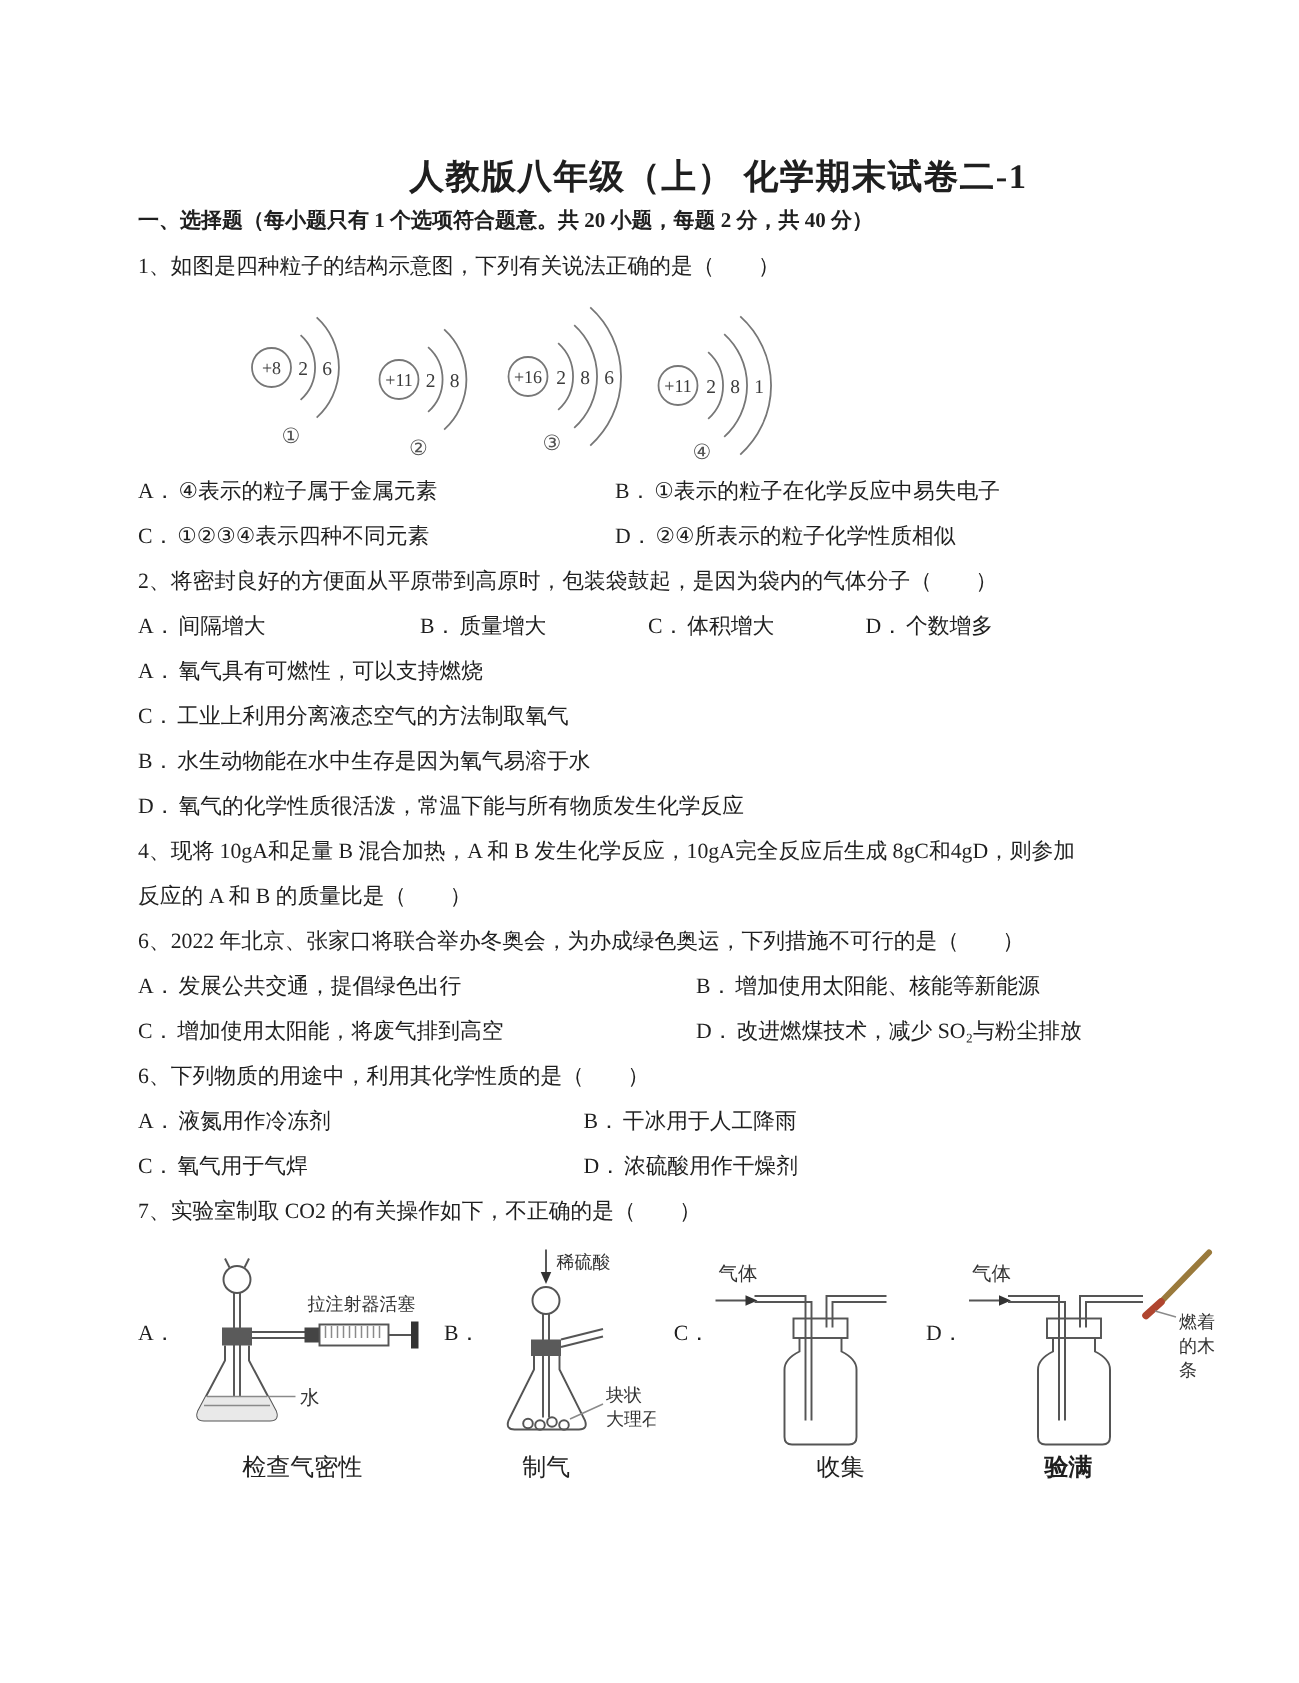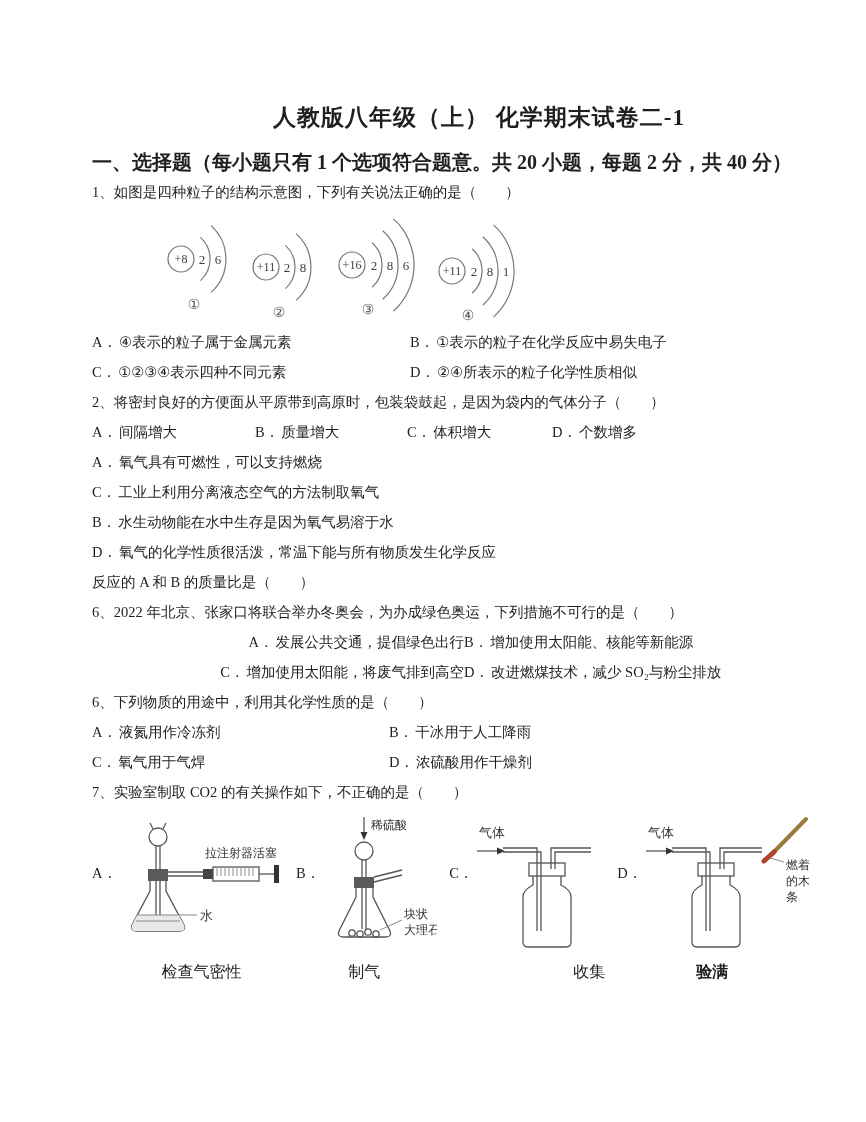--- a/index.html
+++ b/index.html
@@ -1,49 +1,49 @@
 <!DOCTYPE html>
 <html style="--diagram-stroke: #777777; --splint: #9a7a3c; --splint-tip: #b0452f;"><head>
 <meta charset="utf-8">
 <style>
   html,body{margin:0;padding:0;background:#ffffff;}
   body{width:866px;height:1122px;overflow:hidden;color:#1f1f1f;
        font-family:"Liberation Serif","DejaVu Serif",serif;}
   .page{padding:102px 44px 0 92px;font-size:14.5px;}
   .title{font-size:23px;font-weight:bold;text-align:center;margin-left:44px;
-         margin-bottom:14px;letter-spacing:1px;}
-  .sec{font-weight:bold;font-size:20px;}
+         letter-spacing:1px;}
+  .sec{font-weight:bold;font-size:14px;}
   .t{line-height:30px;white-space:nowrap;}
   .opt{display:inline-block;}
   .k{margin-right:2px;}
   
   .c1{width:318px;}          
-  .cA2{width:163px;} .cB2{width:152px;} .cC2{width:145px;}   
+  .cA2{width:163px;} .cB2{width:152px;margin-left:25px;} .cC2{width:145px;}   
   .cA4{width:187px;} .cB4{width:153px;} .cC4{width:155px;}   
-  .c5{width:372px;text-align:right;}          
+  .c5{width:372px;}          
   .c6{width:297px;}          
   
   .atoms{margin:6px 0 14px 72px;height:100px;display:flex;align-items:flex-start;}
   .dia{fill:none;stroke:var(--diagram-stroke,#777);stroke-width:1.2;}
   .dtxt{font-size:13px;fill:#3c3c3c;}
   .dnuc{font-size:12px;fill:#3c3c3c;}
   .dlabel{font-size:14px;fill:#555;}
   
   .q7row{margin-top:8px;display:flex;align-items:flex-start;gap:12px;}
   .appgroup{display:flex;align-items:flex-start;}
   .appkey{line-height:16px;margin-top:50px;margin-right:2px;}
   .appfig{display:flex;flex-direction:column;}
-  .appcap{font-size:16px;margin-top:12px;}
+  .appcap{font-size:16px;margin-top:2px;}
   .app{fill:none;stroke:#555;stroke-width:1.3;}
   .app2{stroke:#8a8a8a;stroke-width:1;}
   .alabel{font-size:12px;fill:#333;}
   .alabel13{font-size:13px;fill:#333;}
   .cap-a{text-align:center;width:165px;}
   .cap-b{text-align:left;width:115px;padding-left:26px;box-sizing:border-box;}
-  .cap-c{text-align:right;width:130px;padding-left:40px;box-sizing:border-box;}
+  .cap-c{text-align:center;width:130px;padding-left:40px;box-sizing:border-box;}
   .cap-d{text-align:left;width:185px;padding-left:52px;box-sizing:border-box;font-weight:bold;}
 </style>
 </head>
 <body>
 
 <div class="page">
 
   <div class="title">人教版八年级（上） 化学期末试卷二-1</div>
   <div class="t sec">一、选择题（每小题只有 1 个选项符合题意。共 20 小题，每题 2 分，共 40 分）</div>
 
@@ -106,20 +106,21 @@
   <div class="t">2、将密封良好的方便面从平原带到高原时，包装袋鼓起，是因为袋内的气体分子（　　）</div>
   <div class="t">
     <span class="opt cA2"><span class="k">A．</span><span>间隔增大</span></span><span class="opt cB2"><span class="k">B．</span><span>质量增大</span></span><span class="opt cC2"><span class="k">C．</span><span>体积增大</span></span><span class="opt"><span class="k">D．</span><span>个数增多</span></span>
   </div>
 
   <div class="t"><span class="k">A．</span><span>氧气具有可燃性，可以支持燃烧</span></div>
   <div class="t"><span class="k">C．</span><span>工业上利用分离液态空气的方法制取氧气</span></div>
   <div class="t"><span class="k">B．</span><span>水生动物能在水中生存是因为氧气易溶于水</span></div>
   <div class="t"><span class="k">D．</span><span>氧气的化学性质很活泼，常温下能与所有物质发生化学反应</span></div>
 
+  <div class="t">4、现将 10gA和足量 B 混合加热，A 和 B 发生化学反应，10gA完全反应后生成 8gC和4gD，则参加</div>
   <div class="t">反应的 A 和 B 的质量比是（　　）</div>
 
   <div class="t">6、2022 年北京、张家口将联合举办冬奥会，为办成绿色奥运，下列措施不可行的是（　　）</div>
   <div class="t">
     <span class="opt c5"><span class="k">A．</span><span>发展公共交通，提倡绿色出行</span></span><span class="opt"><span class="k">B．</span><span>增加使用太阳能、核能等新能源</span></span>
   </div>
   <div class="t">
     <span class="opt c5"><span class="k">C．</span><span>增加使用太阳能，将废气排到高空</span></span><span class="opt"><span class="k">D．</span><span>改进燃煤技术，减少 SO₂与粉尘排放</span></span>
   </div>
 

